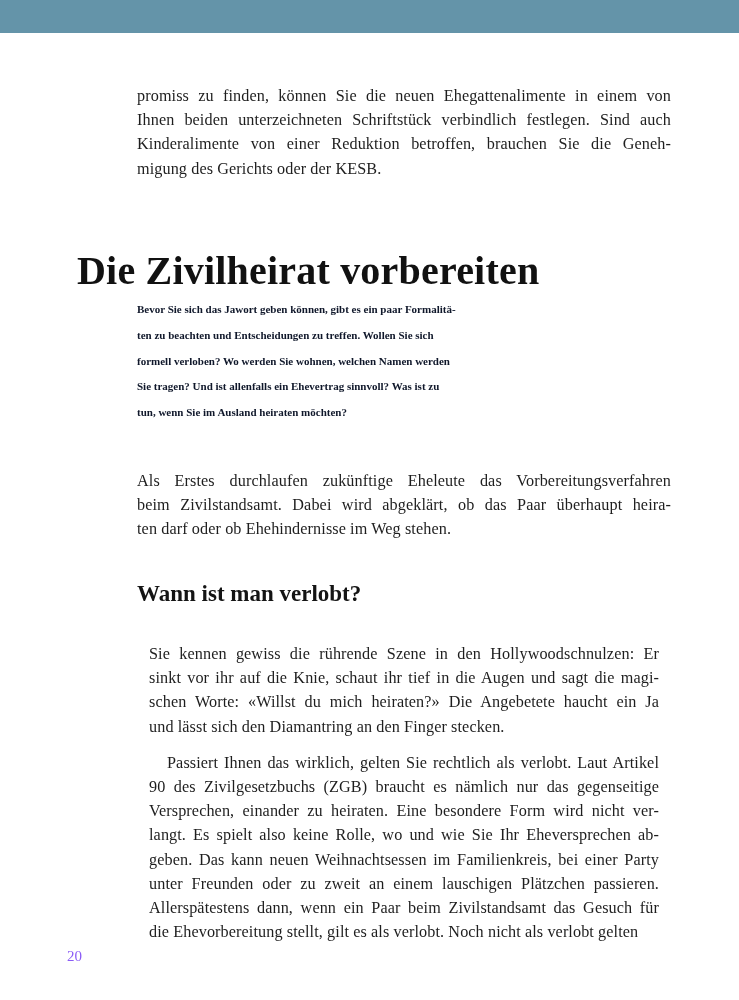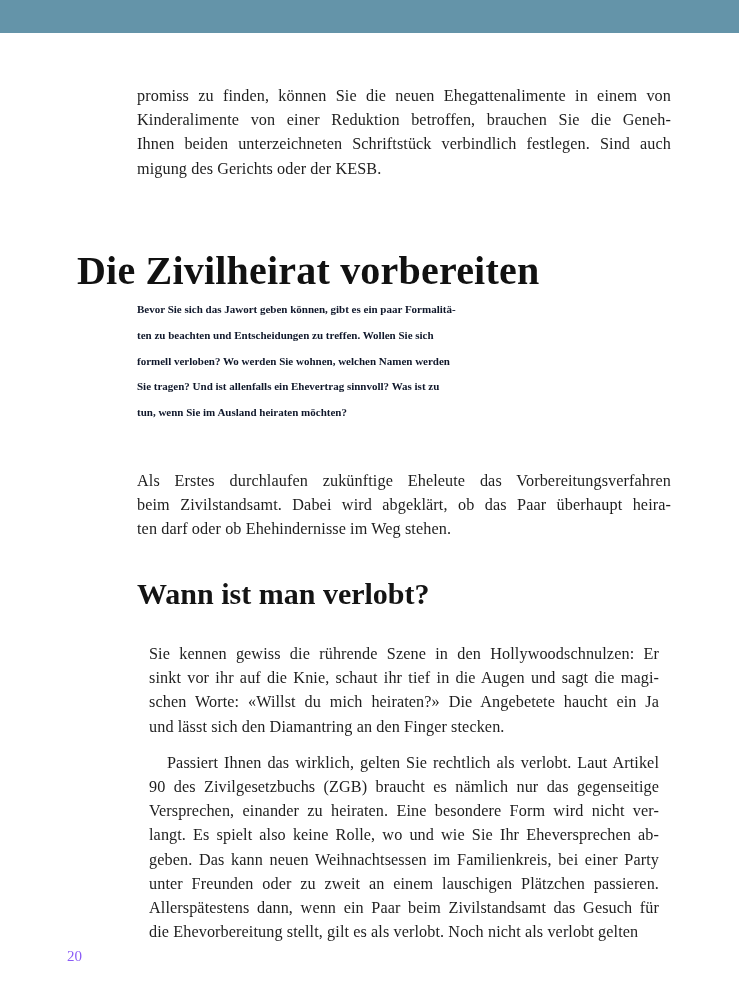--- a/index.html
+++ b/index.html
@@ -68,21 +68,21 @@
     line-height: 25.8px;
     font-weight: bold;
     color: #0f172a;
   }
   .opening-paragraph { top: 469px; }
   .section-heading {
     position: absolute;
     left: 137px;
     top: 580px;
     margin: 0;
-    font-size: 30px;
+    font-size: 23px;
     line-height: 27px;
     font-weight: bold;
     color: #141414;
     white-space: nowrap;
   }
   .section-body { top: 630px; }
   .section-body .para { margin: 12px; }
   .page-number {
     position: absolute;
     left: 67px;
@@ -94,22 +94,22 @@
 </style>
 </head>
 <body>
 
 <div class="page" style="background: rgb(255, 255, 255); color: rgb(30, 30, 30);">
 
   <div class="top-bar" style="background: rgb(100, 148, 169);"></div>
 
   <div class="textblock bodytext justified prev-paragraph">
       <div class="line">promiss zu finden, können Sie die neuen Ehegattenalimente in einem von</div>
+      <div class="line">Ihnen beiden unterzeichneten Schriftstück verbindlich festlegen. Sind auch</div>
       <div class="line">Kinderalimente von einer Reduktion betroffen, brauchen Sie die Geneh-</div>
-      <div class="line">Ihnen beiden unterzeichneten Schriftstück verbindlich festlegen. Sind auch</div>
       <div class="line">migung des Gerichts oder der KESB.</div>
     </div>
 
   <h1 class="chapter-title">Die Zivilheirat vorbereiten</h1>
 
   <div class="textblock lead-paragraph">
       <div class="line">Bevor Sie sich das Jawort geben können, gibt es ein paar Formalitä-</div>
       <div class="line">ten zu beachten und Entscheidungen zu treffen. Wollen Sie sich</div>
       <div class="line">formell verloben? Wo werden Sie wohnen, welchen Namen werden</div>
       <div class="line">Sie tragen? Und ist allenfalls ein Ehevertrag sinnvoll? Was ist zu</div>

